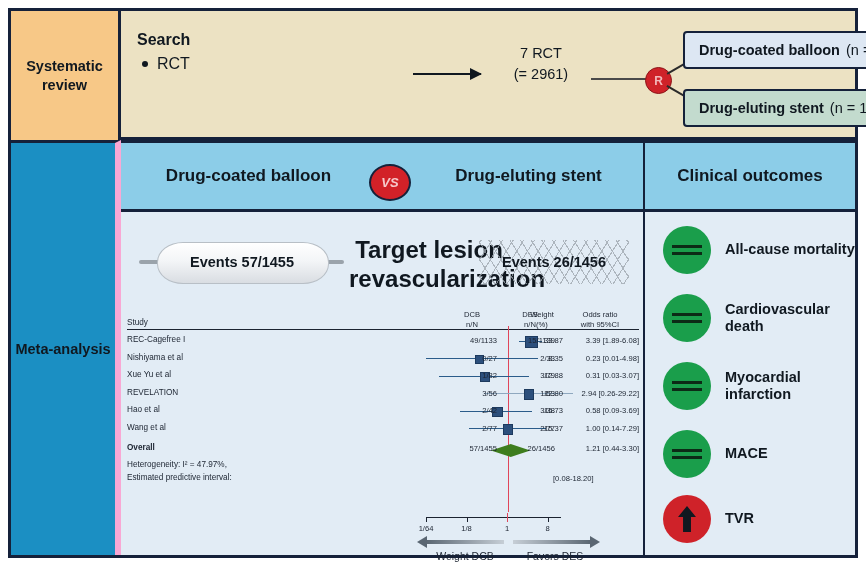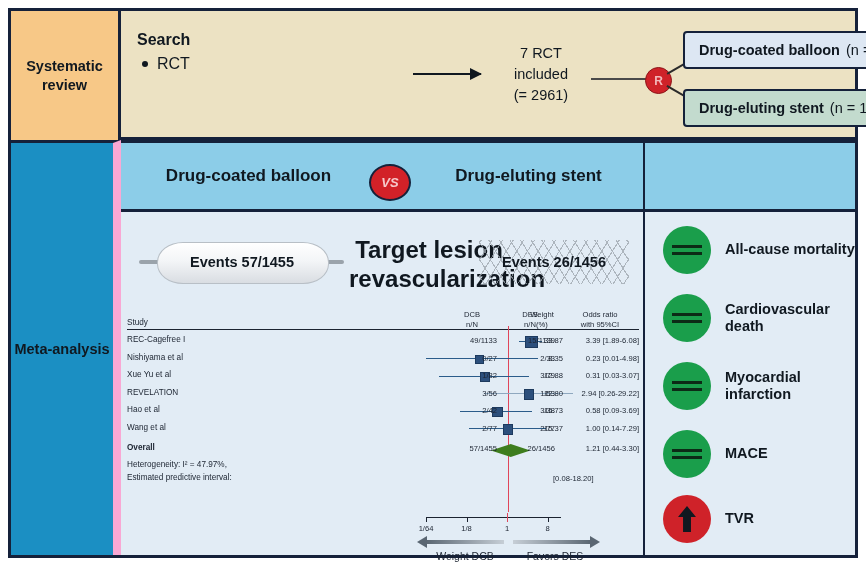--- a/index.html
+++ b/index.html
@@ -41,21 +41,21 @@
 
   .arm{position:absolute;border:2.4px solid #15213a;border-radius:4px;
        display:flex;align-items:center;padding-left:14px;box-sizing:border-box;}
   .arm-dcb{left:562px;top:20px;width:272px;height:38px;background:#dde7f3;}
   .arm-des{left:562px;top:78px;width:272px;height:38px;background:#c3dbce;}
   .arm b{font-size:14.5px;color:#101820;}
   .arm span{font-size:14.5px;color:#101820;}
 
   
   .rail{position:absolute;left:0;top:129px;width:110px;height:415px;background:#1b8fc3;
-        border-right:8px solid #f9a8d4;border-top:3px solid #15213a;box-sizing:border-box;
+        border-right:6px solid #f9a8d4;border-top:3px solid #15213a;box-sizing:border-box;
         display:flex;align-items:center;justify-content:center;text-align:center;
         font-weight:bold;font-size:14.5px;color:#101820;line-height:1.25;}
 
   
   .cmp{position:absolute;left:110px;top:129px;width:734px;height:72px;background:#8ccde8;
        border-top:3px solid #15213a;border-bottom:3px solid #15213a;box-sizing:border-box;}
   .cmp-l{position:absolute;left:0;top:0;width:524px;height:100%;
          border-right:2.4px solid #15213a;box-sizing:border-box;}
   .cmp-r{position:absolute;left:524px;top:0;width:210px;height:100%;
          display:flex;align-items:center;justify-content:center;text-align:center;
@@ -148,21 +148,20 @@
         <div class="search-title">Search</div>
         <ul class="search-list">
           <li>RCT</li>
         </ul>
       </div>
 
       <div class="arrow1"></div>
 
       <div class="rct">
         <div>7 RCT</div>
-        <div>included</div>
         <div>(= 2961)</div>
       </div>
 
       <div class="rline"></div>
       <div class="rnode">R</div>
       <div class="leg" style="left:546px;top:62px;width:40px;transform:rotate(-30deg);"></div>
       <div class="leg" style="left:546px;top:74px;width:40px;transform:rotate(30deg);"></div>
 
       <div class="arm arm-dcb">
         <b>Drug-coated balloon</b>
@@ -176,20 +175,21 @@
   </div>
 
   <div class="rail">Meta-analysis</div>
 
   <div class="cmp">
     <div class="cmp-l">
       <div class="cmp-a">Drug-coated balloon</div>
       <div class="vs">VS</div>
       <div class="cmp-b">Drug-eluting stent</div>
     </div>
+    <div class="cmp-r">Clinical outcomes</div>
   </div>
 
   <div class="meta">
     <div class="meta-l">
 
       <div class="balloon-wrap">
         <div class="bshaft"></div>
         <div class="bbody"></div>
         <div class="btxt">Events 57/1455</div>
       </div>

